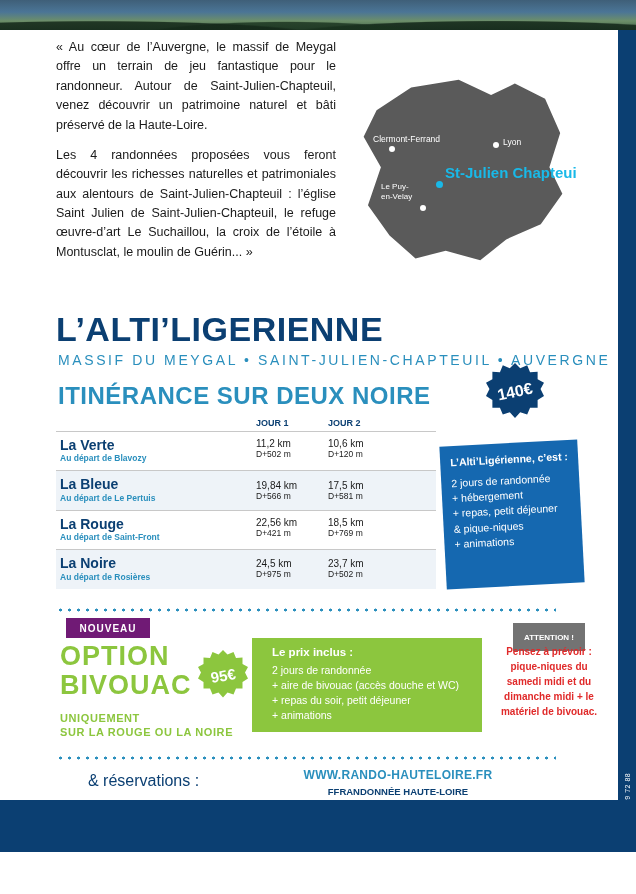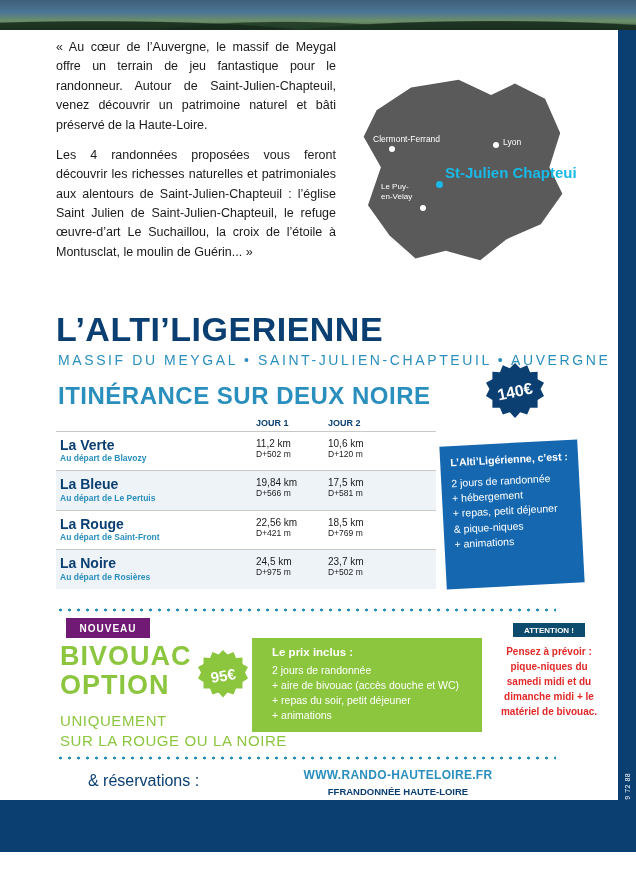--- a/index.html
+++ b/index.html
@@ -96,21 +96,21 @@
     color:#ffffff; font-size:16px; font-weight:bold; transform: rotate(-12deg);
   }
 
   
   .table{ position:absolute; left:56px; top:388px; width:380px; }
   .table .hdr{ display:flex; font-size:9px; font-weight:bold; color:#0b3f72; padding-bottom:3px; }
   .table .hdr .c1{ width:200px; }
   .table .hdr .c2{ width:72px; }
   .table .hdr .c3{ width:72px; }
   .row{ display:flex; align-items:flex-start; padding:6px 0 7px 0; border-top:1px solid #c8c8c8; }
-  .row.alt{ background:#eef3f8; }
+  .row.alt{ background:#eef3f8;align-items:center; }
   .row .c1{ width:200px; padding-left:4px; }
   .row .c2,.row .c3{ width:72px; }
   .rname{ font-size:14px; font-weight:bold; color:#0b3f72; line-height:1.1; }
   .rsub{ font-size:8.5px; color:#2a8fbd; font-weight:bold; }
   .rkm{ font-size:10px; color:#1a1a1a; }
   .rd{ font-size:8.5px; color:#1a1a1a; }
 
   
   .blue-box{
     position:absolute; left:443px; top:413px; width:138px; height:143px;
@@ -136,21 +136,21 @@
     position:absolute; left:66px; top:588px; width:84px; height:20px;
     background:#701a75; color:#ffffff; font-size:10px; font-weight:bold;
     display:flex; align-items:center; justify-content:center; letter-spacing:1px;
   }
   .opt-title{
     position:absolute; left:60px; top:612px;
     font-size:27px; font-weight:bold; color:#8cc63e; line-height:1.08; letter-spacing:1px;
   }
   .opt-sub{
     position:absolute; left:60px; top:681px;
-    font-size:15px; font-weight:normal; color:#8cc63e; line-height:1.3; letter-spacing:.6px;
+    font-size:11px; font-weight:bold; color:#8cc63e; line-height:1.3; letter-spacing:.6px;
   }
   .burst95{
     position:absolute; left:198px; top:620px; width:50px; height:50px;
   }
   .burst95 .star{
     position:absolute; inset:0; background:#8cc63e;
     clip-path: polygon(50% 0%,59% 9%,71% 4%,76% 16%,89% 15%,89% 28%,100% 34%,94% 45%,
       100% 57%,89% 64%,89% 77%,76% 77%,71% 89%,59% 85%,50% 95%,41% 85%,29% 89%,24% 77%,
       11% 77%,11% 64%,0% 57%,6% 45%,0% 34%,11% 28%,11% 15%,24% 16%,29% 4%,41% 9%);
   }
@@ -160,22 +160,22 @@
   }
   .green-panel{
     position:absolute; left:252px; top:608px; width:230px; height:94px;
     background:#8cc63e; color:#ffffff; padding:8px 20px;
   }
   .green-panel .gp-t{ font-size:11.5px; font-weight:bold; margin-bottom:5px; }
   .green-panel li{ list-style:none; font-size:10.5px; line-height:1.42; }
 
   
   .attention-hdr{
-    position:absolute; left:513px; top:593px; width:72px; height:14px;
-    background:#0c4a6e; color:#ffffff; font-size:8px; font-weight:bold;
+    position:absolute; left:513px; top:593px; width:72px; height:28px;
+    background:#737373; color:#ffffff; font-size:8px; font-weight:bold;
     display:flex; align-items:center; justify-content:center;
   }
   .attention-body{
     position:absolute; left:500px; top:614px; width:98px;
     color:#e02a2a; font-size:10px; font-weight:bold; text-align:center; line-height:1.5;
   }
 
   
   .dots2{
     position:absolute; left:56px; top:726px; width:500px; height:4px;
@@ -310,22 +310,22 @@
         <li>+ repas, petit déjeuner</li>
         <li>&amp; pique-niques</li>
         <li>+ animations</li>
       </ul>
     </div>
 
     <div class="dots"></div>
 
     <div class="nouveau">NOUVEAU</div>
     <div class="opt-title">
+      <div>OPTION</div>
       <div>BIVOUAC</div>
-      <div>OPTION</div>
     </div>
     <div class="opt-sub">
       <div>UNIQUEMENT</div>
       <div>SUR LA ROUGE OU LA NOIRE</div>
     </div>
 
     <div class="burst95">
       <div class="star"></div>
       <div class="txt">95€</div>
     </div>

